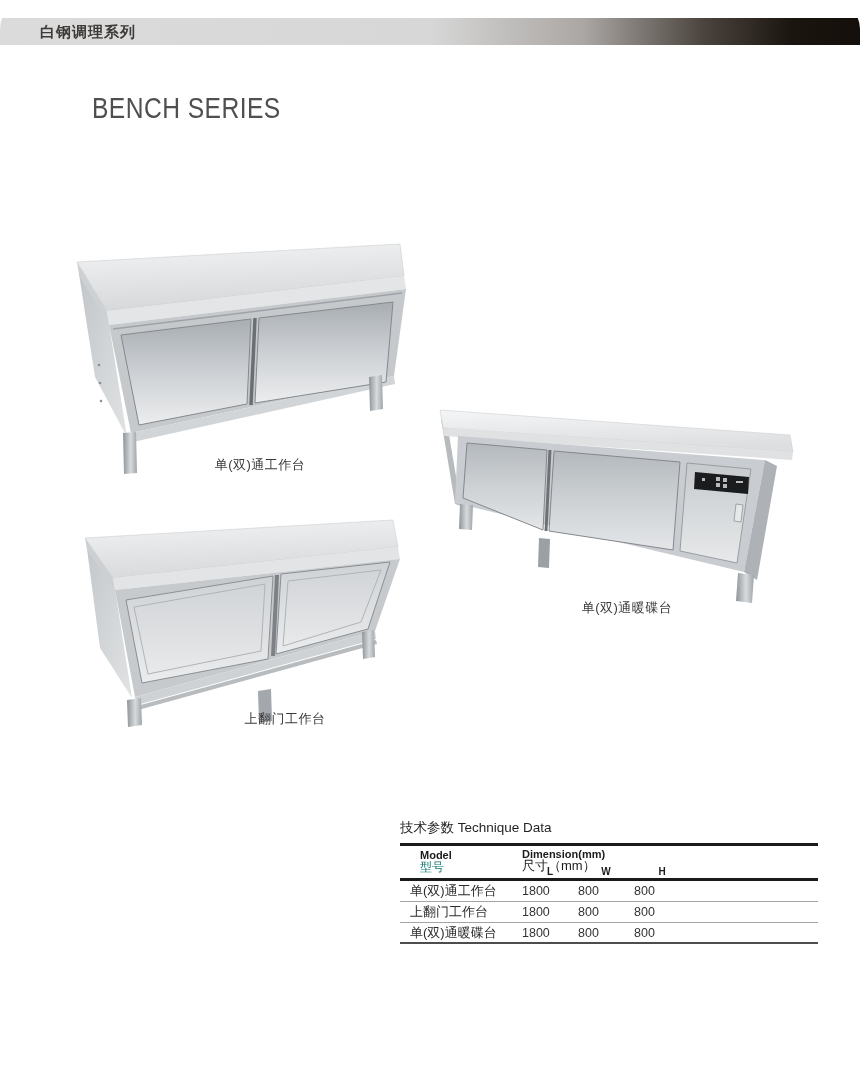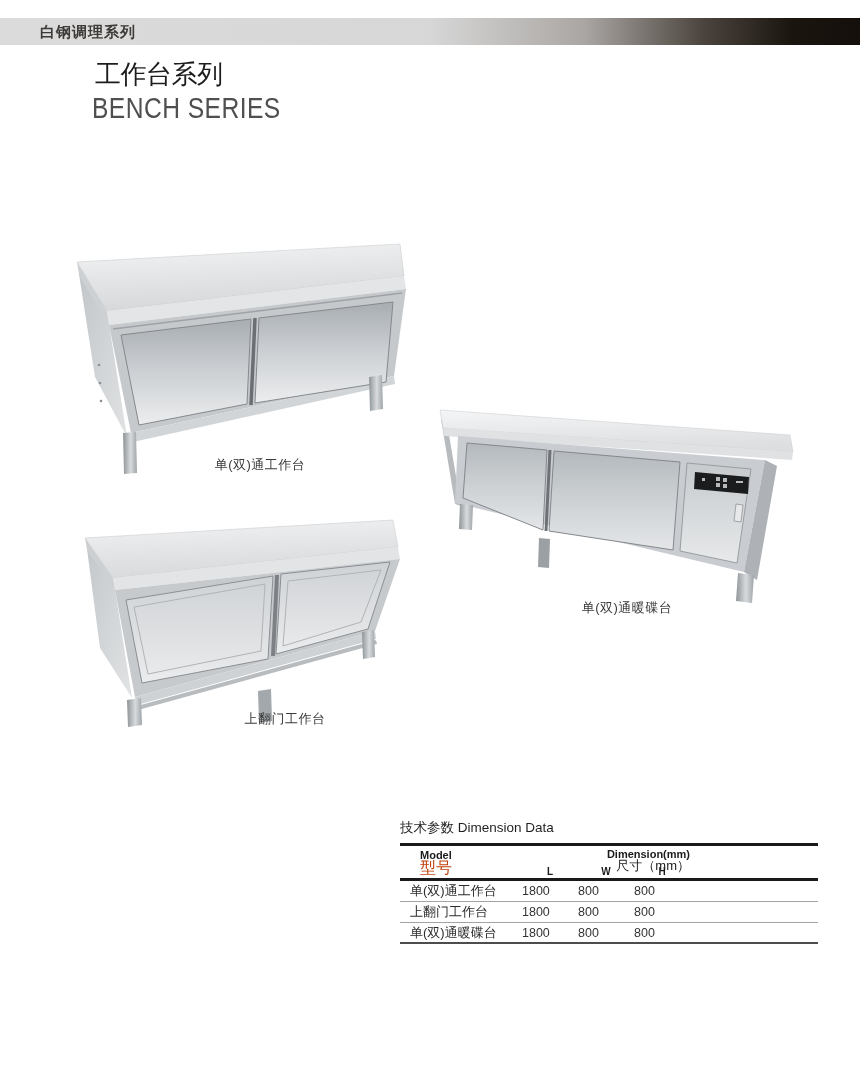--- a/index.html
+++ b/index.html
@@ -1,18 +1,18 @@
 <!DOCTYPE html>
 <html><head>
 <meta charset="utf-8">
 <style>
   html,body{margin:0;padding:0;background:#ffffff;}
   #page{
     position:relative;width:860px;height:1071px;background:#ffffff;overflow:hidden;
-    font-family:"Liberation Sans","DejaVu Sans",sans-serif;color:#222;
+    font-family:"Liberation Sans","DejaVu Sans",sans-serif;color:#222;border-radius:29px;
   }
   
   .series-bar{
     position:absolute;left:0;top:18px;width:860px;height:27px;
     background:linear-gradient(90deg,#dbdbdb 0%,#d7d7d7 50%,#aaa6a3 68%,#4a433d 82%,#1b1510 92%,#140f0a 100%);
   }
   .series-bar .label{
     position:absolute;left:40px;top:0;line-height:27px;font-size:15px;
     font-weight:600;color:#3d3a37;letter-spacing:1px;
   }
@@ -36,22 +36,22 @@
   .spec-heading{
     position:absolute;left:400px;top:819px;font-size:13.5px;color:#1f1f1f;font-weight:500;
   }
   .spec-table{position:absolute;left:400px;top:843px;width:418px;}
   .spec-head{
     position:relative;height:38px;box-sizing:border-box;
     border-top:3px solid #1a1a1a;border-bottom:3px solid #1a1a1a;
   }
   .spec-head .model-col{position:absolute;left:20px;top:3px;}
   .spec-head .model-en{font-size:11px;font-weight:bold;line-height:12px;color:#1b1b1b;}
-  .spec-head .model-zh{font-size:16px;line-height:13px;color:#c2410c;}
-  .spec-head .dim-col{position:absolute;left:122px;width:168px;top:2px;text-align:right;}
+  .spec-head .model-zh{font-size:12px;line-height:13px;color:#0f766e;}
+  .spec-head .dim-col{position:absolute;left:122px;width:168px;top:2px;text-align:left;}
   .spec-head .dim-en{font-size:11px;font-weight:bold;line-height:12px;color:#1b1b1b;}
   .spec-head .dim-zh{font-size:13px;line-height:11px;color:#1b1b1b;}
   .spec-head .lwh{position:absolute;left:122px;bottom:1px;width:168px;display:flex;}
   .spec-head .lwh span{width:56px;text-align:center;font-size:10px;font-weight:bold;color:#1b1b1b;}
   .spec-row{
     display:flex;align-items:center;height:21px;box-sizing:border-box;
     border-bottom:1px solid #a6a2a0;
   }
   .spec-row:last-child{border-bottom:2px solid #4d4d4d;}
   .spec-row .m{width:122px;box-sizing:border-box;padding-left:10px;font-size:13px;color:#2b2b2b;white-space:nowrap;}
@@ -59,21 +59,20 @@
 </style>
 </head>
 <body>
 
 <div id="page">
 
   <div class="series-bar">
     <div class="label">白钢调理系列</div>
   </div>
 
-  <div class="title-zh">工作台系列</div>
   <div class="title-en">BENCH SERIES</div>
 
   <svg class="product" style="left:55px;top:225px;" width="380" height="250" viewBox="0 0 380 250">
     <defs>
       <linearGradient id="p1top" x1="0" y1="0" x2="0.25" y2="1">
         <stop offset="0" stop-color="#f3f4f5"></stop>
           <stop offset="1" stop-color="#d5d7d9"></stop>
       </linearGradient>
       <linearGradient id="p1door" x1="0" y1="0" x2="0" y2="1">
         <stop offset="0" stop-color="#a8adb2"></stop>
@@ -174,21 +173,21 @@
     <polygon points="226,78 319,67 299,119 221,143" fill="none" stroke="#b0b4b7" stroke-width="1"></polygon>
     <line x1="215" y1="72" x2="211" y2="153" stroke="#7d8185" stroke-width="4"></line>
     <polygon points="73,194 313,128 314,136 75,202" fill="#cfd2d4"></polygon>
     <polygon points="75,203 314,137 315,141 76,207" fill="#b8bcbf"></polygon>
     <polygon points="65,197 79,195 80,222 66,224" fill="url(#legG)"></polygon>
     <polygon points="196,188 209,186 210,218 197,220" fill="#a3a8ac"></polygon>
     <polygon points="300,129 312,127 313,154 301,156" fill="url(#legG)"></polygon>
   </svg>
   <div class="caption" style="left:185px;top:710px;">上翻门工作台</div>
 
-  <div class="spec-heading">技术参数 Dimension Data</div>
+  <div class="spec-heading">技术参数 Technique Data</div>
 
   <div class="spec-table">
     <div class="spec-head">
       <div class="model-col">
         <div class="model-en">Model</div>
         <div class="model-zh">型号</div>
       </div>
       <div class="dim-col">
         <div class="dim-en">Dimension(mm)</div>
         <div class="dim-zh">尺寸（mm）</div>

